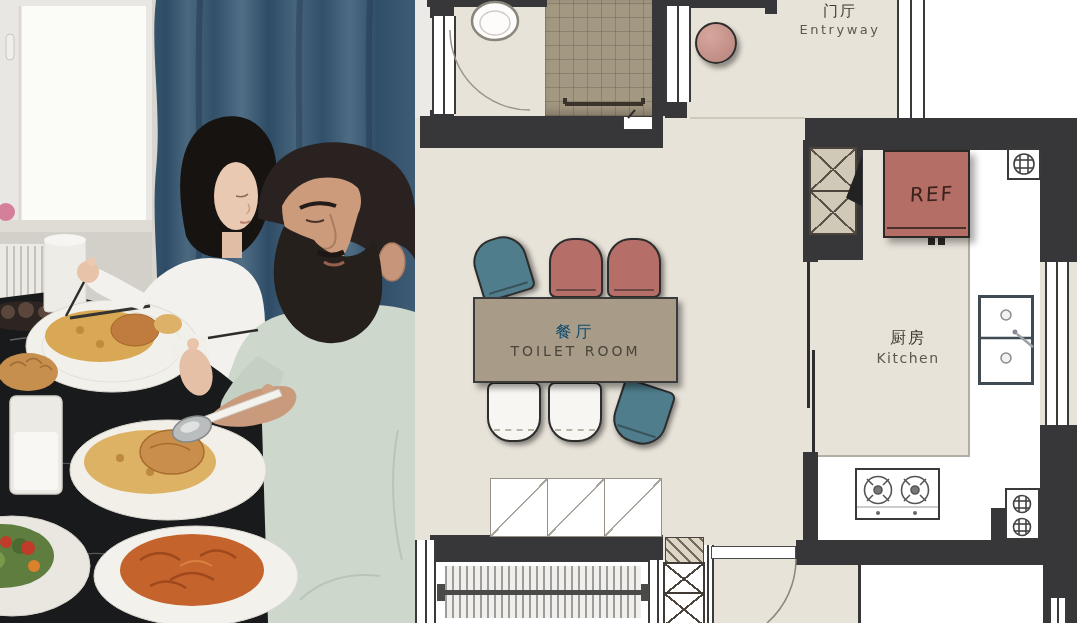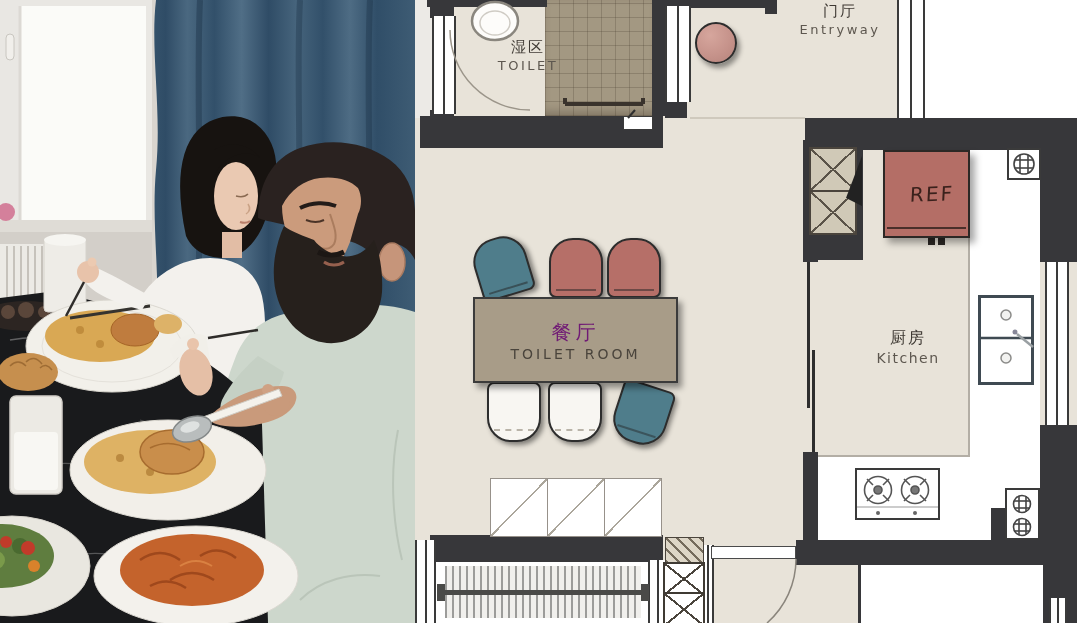--- a/index.html
+++ b/index.html
@@ -290,21 +290,21 @@
     <div class="radbar" style="left:22px;top:584px;width:8px;height:17px;"></div>
     <div class="radbar" style="left:226px;top:584px;width:8px;height:17px;"></div>
 
     <div class="chair top teal" style="left:60px;top:237px;transform:rotate(-17deg);"></div>
     <div class="chair top pink" style="left:134px;top:238px;"></div>
     <div class="chair top pink" style="left:192px;top:238px;"></div>
     <div class="chair bot whitec" style="left:72px;top:382px;"></div>
     <div class="chair bot whitec" style="left:133px;top:382px;"></div>
     <div class="chair bot teal" style="left:200px;top:384px;transform:rotate(18deg);"></div>
     <div id="dining-table">
-      <div class="zh" style="font-size:20px;letter-spacing:4px;color:#701a75;">餐厅</div>
+      <div class="zh" style="font-size:16px;letter-spacing:4px;color:#0c4a6e;">餐厅</div>
       <div class="en" style="font-size:14px;letter-spacing:3px;color:#4a443c;">TOILET ROOM</div>
     </div>
 
     <div id="stool"></div>
 
     <div id="fridge">
       <span class="txt">REF</span>
     </div>
     <div class="abs" style="left:513px;top:238px;width:7px;height:7px;background:#2c2825;"></div>
     <div class="abs" style="left:523px;top:238px;width:7px;height:7px;background:#2c2825;"></div>
@@ -371,24 +371,20 @@
         <circle cx="607" cy="527" r="8.5"></circle>
         <line x1="604" y1="519" x2="604" y2="535"></line>
           <line x1="611" y1="519" x2="611" y2="535"></line>
         <line x1="599" y1="524" x2="615" y2="524"></line>
           <line x1="599" y1="531" x2="615" y2="531"></line>
       </g>
 
       <line x1="213" y1="118" x2="220" y2="110" stroke="#2f2f2f" stroke-width="2"></line>
     </svg>
 
-    <div class="lbl" style="left:58px;top:38px;width:110px;">
-      <div class="zh">湿区</div>
-      <div class="en">TOILET</div>
-    </div>
     <div class="lbl" style="left:438px;top:328px;width:110px;">
       <div class="zh" style="font-size:16px;">厨房</div>
       <div class="en" style="font-size:14px;letter-spacing:1.5px;">Kitchen</div>
     </div>
     <div class="lbl" style="left:370px;top:2px;width:110px;">
       <div class="zh">门厅</div>
       <div class="en">Entryway</div>
     </div>
 
   </div>

